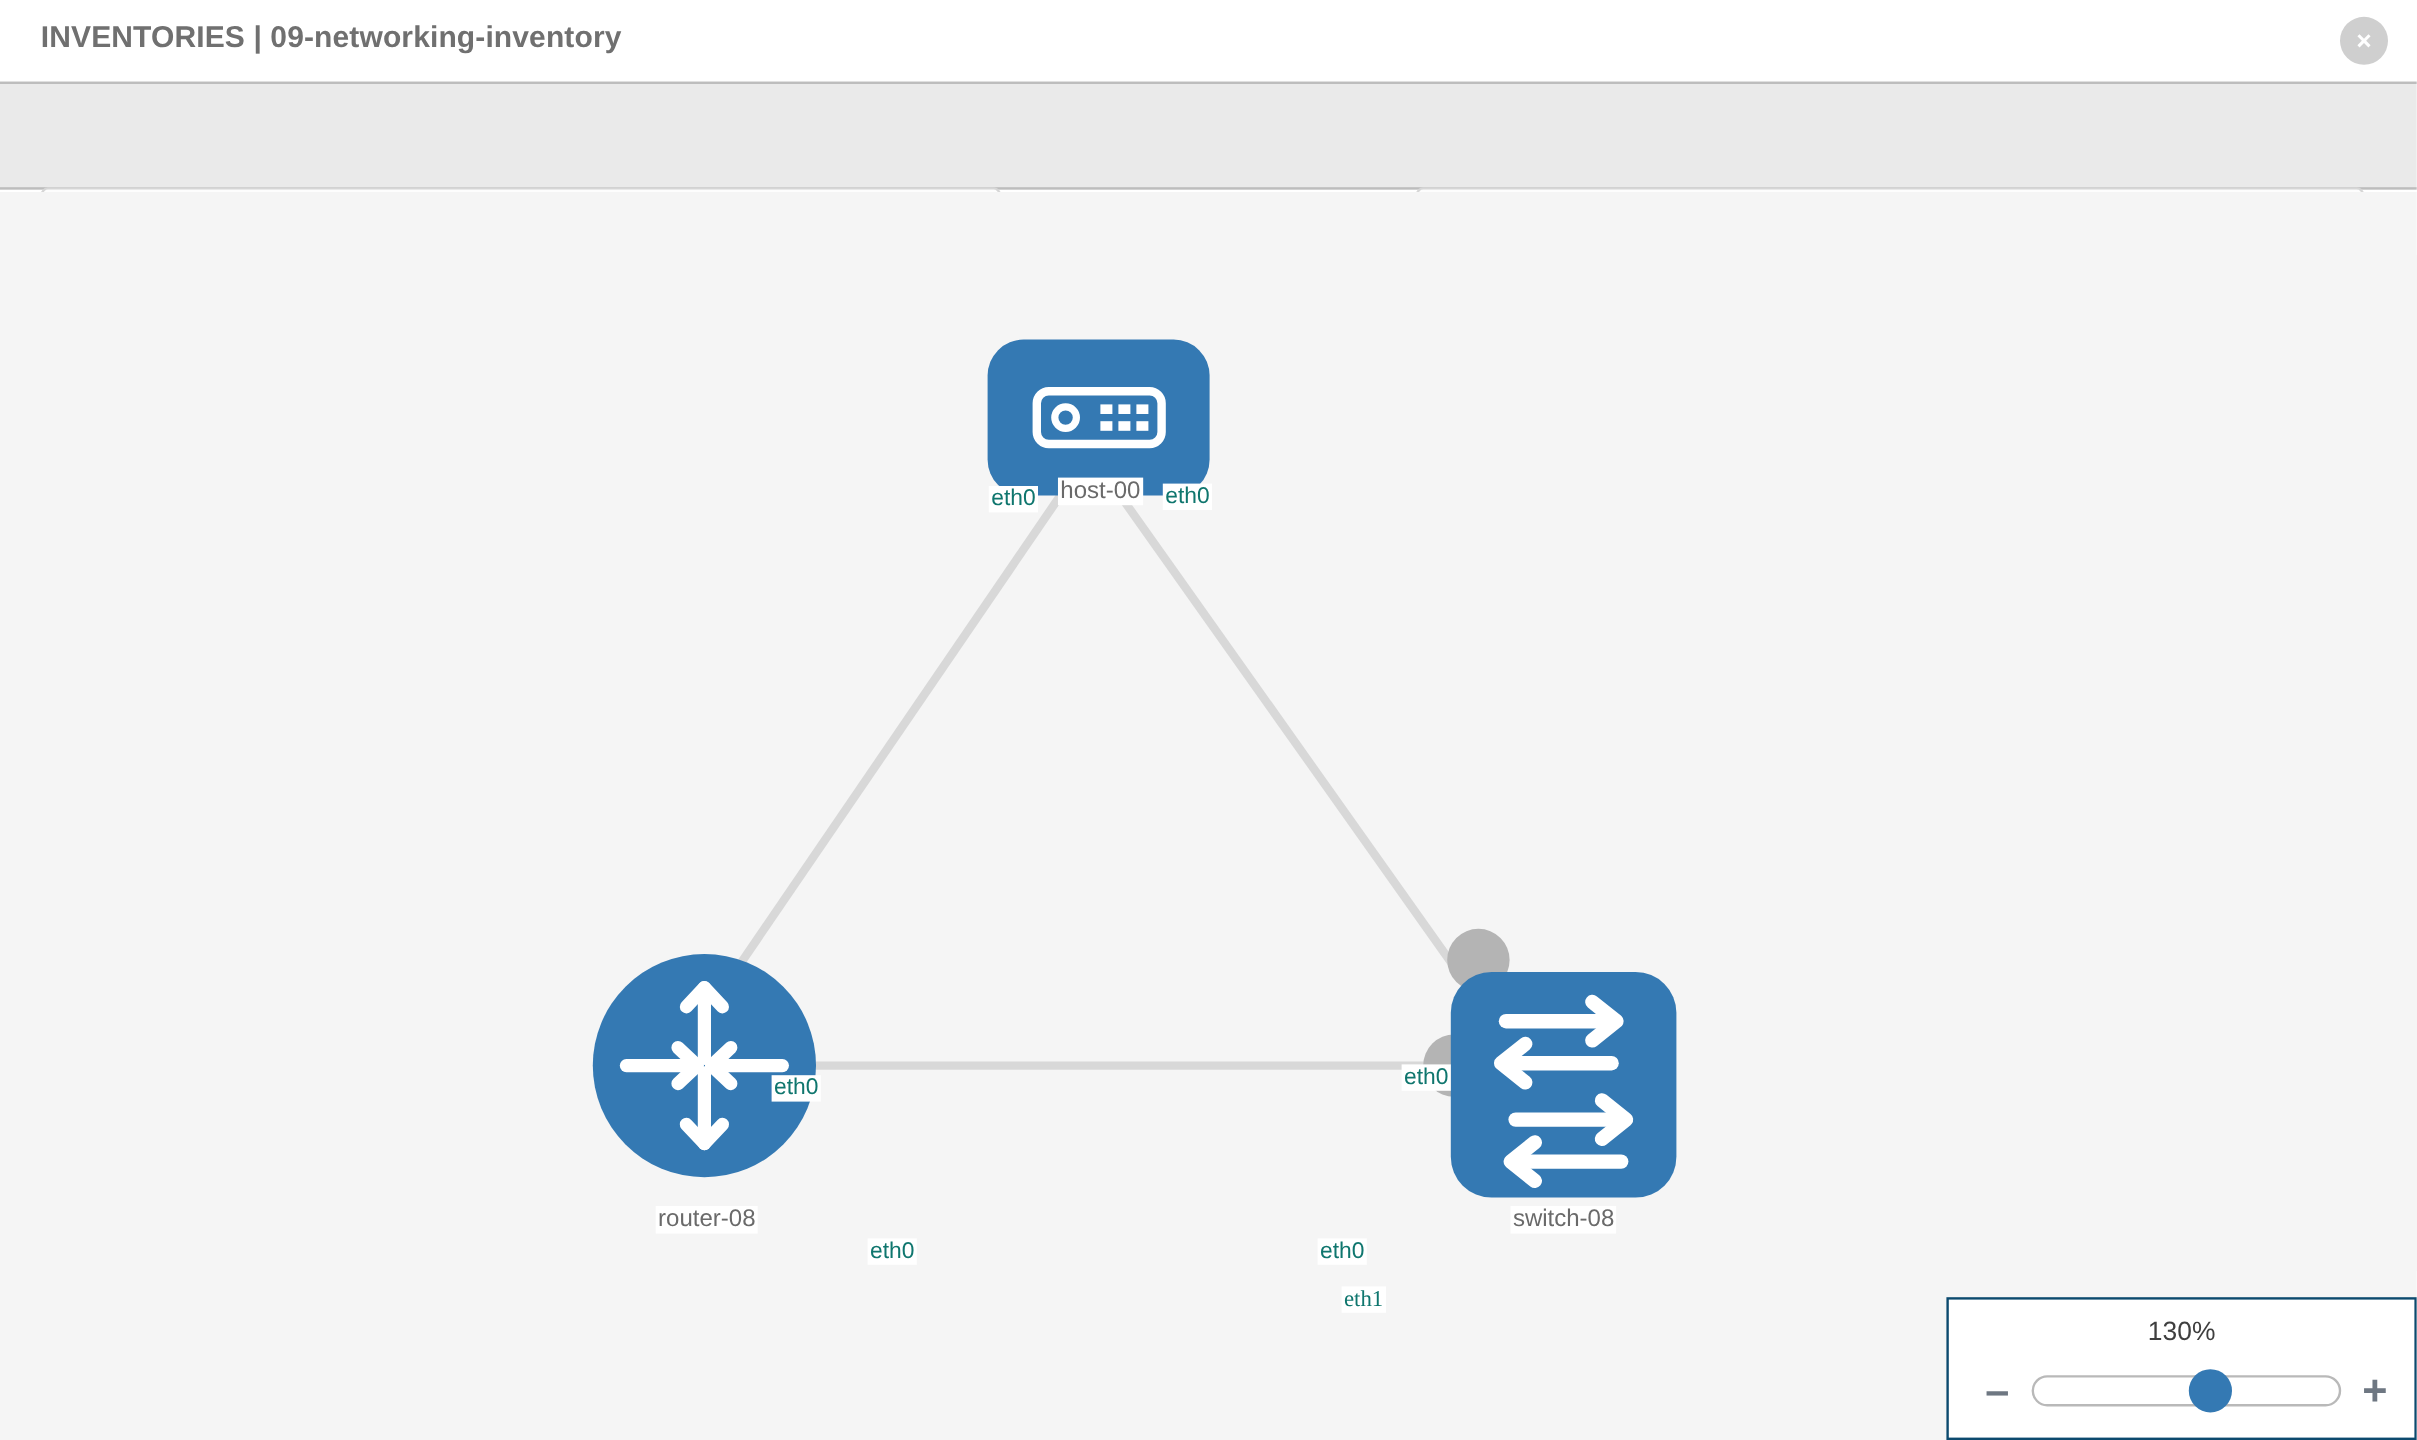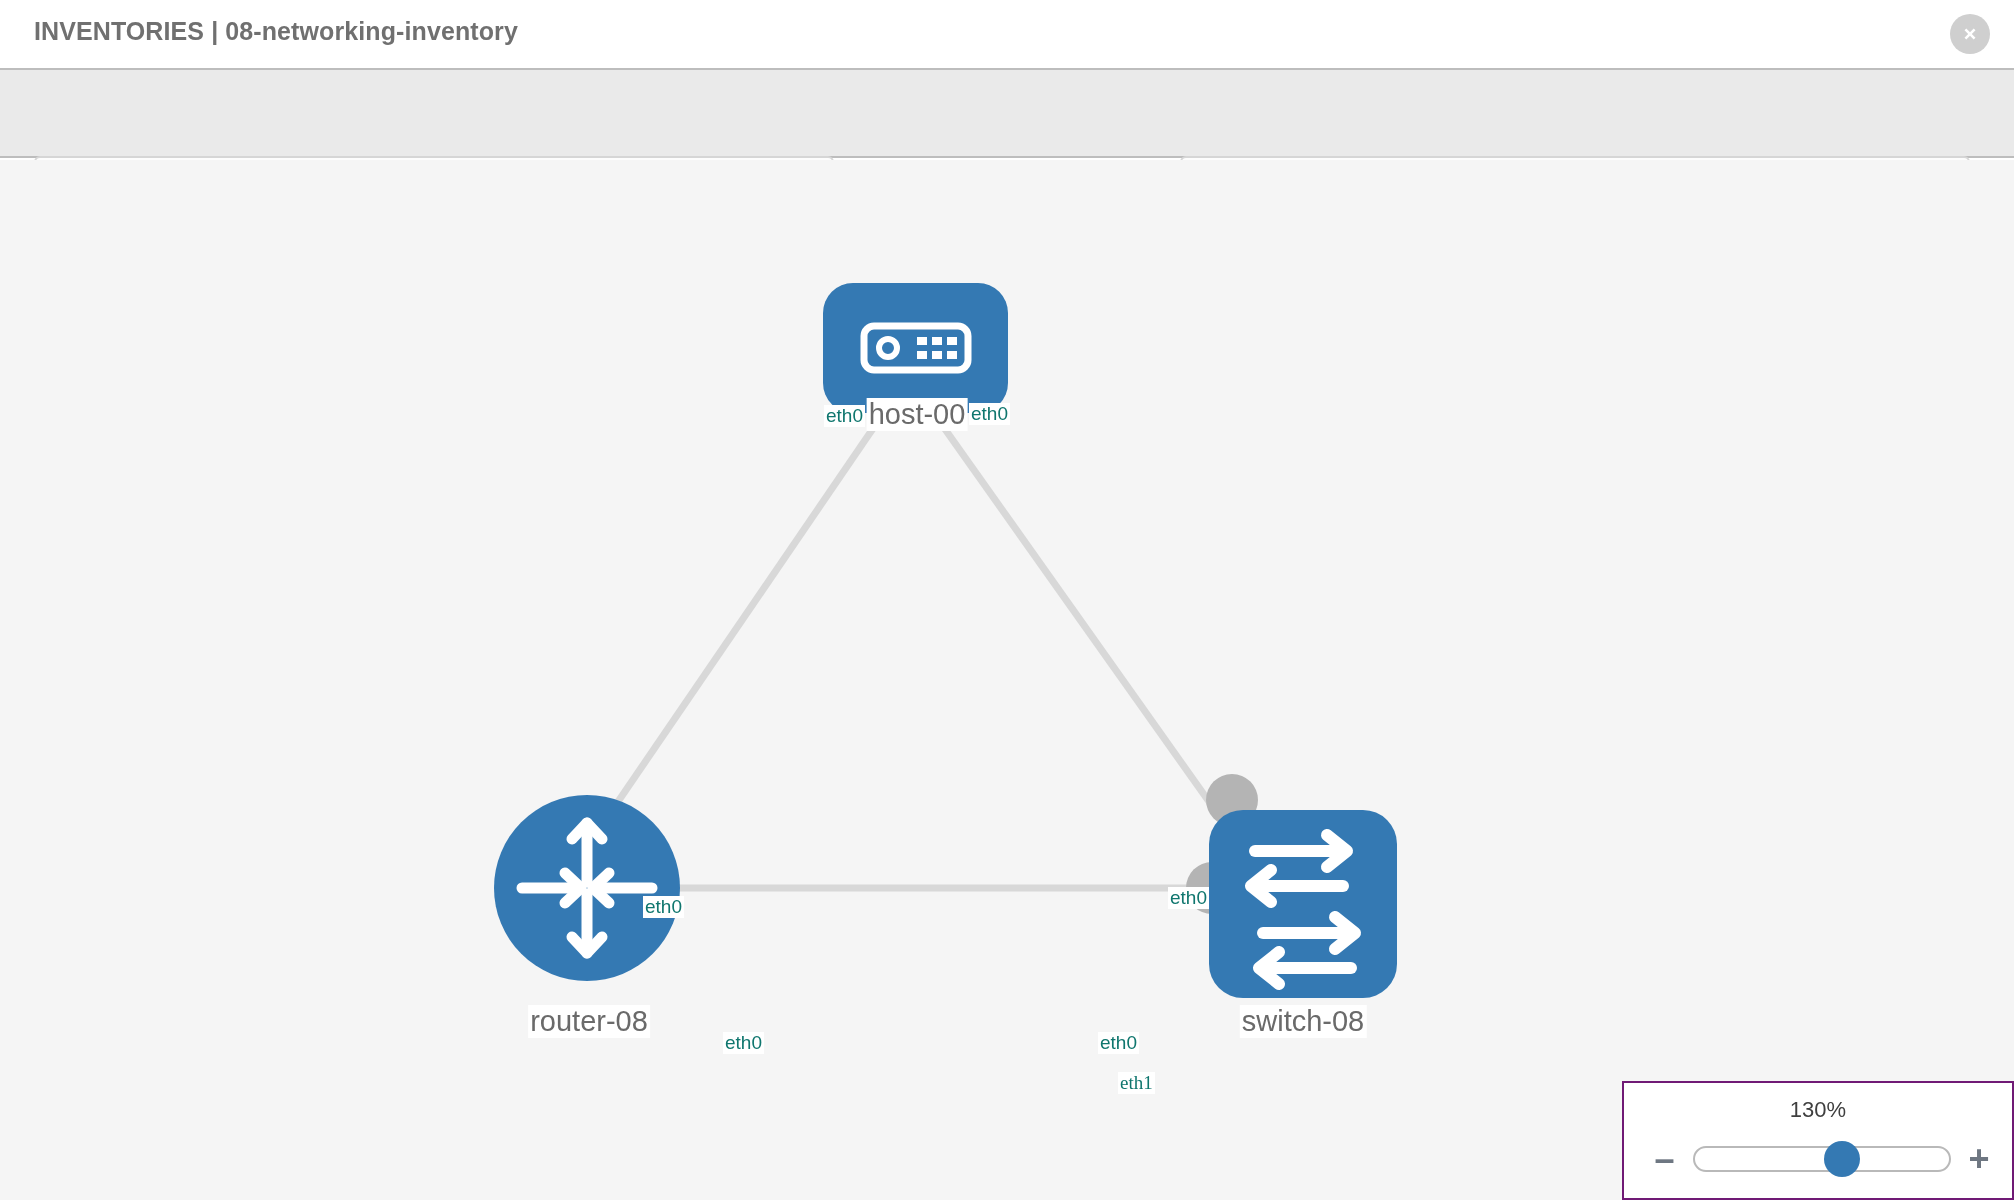--- a/index.html
+++ b/index.html
@@ -133,21 +133,21 @@
   .topo-svg {
     position: absolute;
     left: 0; top: 0;
     width: 2014px;
     height: 1040px;
   }
 
   
   .node-label {
     position: absolute;
-    font-size: 29px;
+    font-size: 20px;
     color: #6a6a6a;
     background: #ffffff;
     white-space: nowrap;
     transform: translateX(-50%);
     padding: 0 2px;
   }
   .iface-label {
     position: absolute;
     font-size: 19px;
     color: #0f766e;
@@ -157,21 +157,21 @@
   }
 
   
   .zoom-panel {
     position: absolute;
     left: 1622px;
     top: 1081px;
     width: 392px;
     height: 119px;
     background: #ffffff;
-    border: 2px solid #701a75;
+    border: 2px solid #0c4a6e;
   }
   .zoom-value {
     position: absolute;
     left: 0; right: 0;
     top: 14px;
     text-align: center;
     font-size: 22px;
     color: #3f3f3f;
   }
   .zoom-row {
@@ -214,21 +214,21 @@
     background: #3479b3;
     cursor: pointer;
   }
 </style>
 </head>
 <body>
 
 <div class="app">
 
   <div class="header">
-    <div class="header-title">INVENTORIES | 08-networking-inventory</div>
+    <div class="header-title">INVENTORIES | 09-networking-inventory</div>
 
     <div class="close-btn">
       <svg width="22" height="22" viewBox="0 0 22 22">
         <path d="M5.5 7.3 L7.3 5.5 L11 9.2 L14.7 5.5 L16.5 7.3 L12.8 11 L16.5 14.7 L14.7 16.5 L11 12.8 L7.3 16.5 L5.5 14.7 L9.2 11 Z" fill="#ffffff"></path>
       </svg>
     </div>
   </div>
 
   <div class="toolbar">
 

